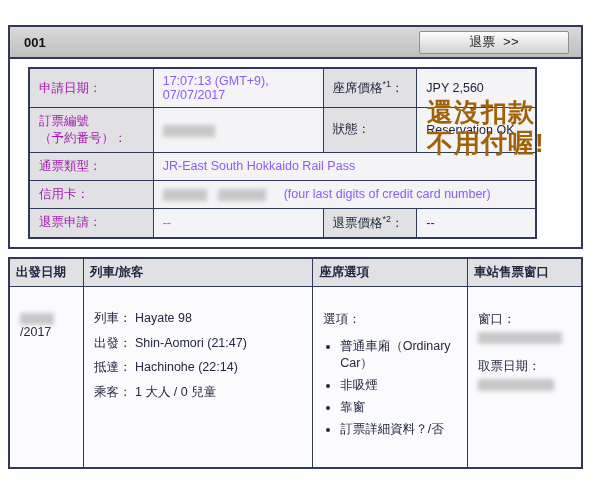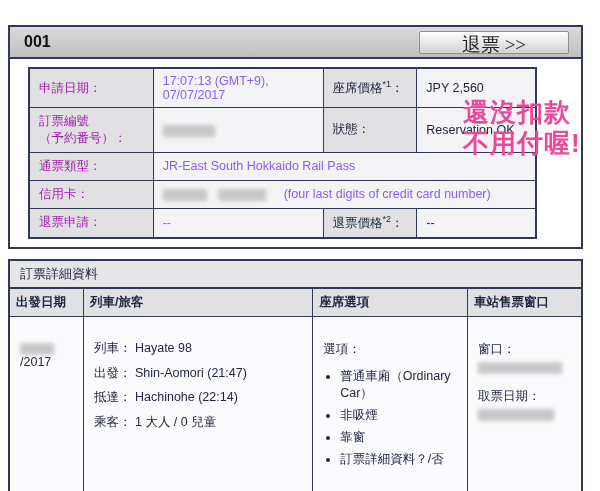--- a/index.html
+++ b/index.html
@@ -17,29 +17,29 @@
     background: #ffffff;
   }
   .section + .section, .detail-block { margin-top: 10px; }
   .section-header {
     height: 32px;
     background: linear-gradient(#dadada, #bfbfbf);
     border-bottom: 2px solid #303a56;
     display: flex; align-items: center;
     padding: 0 12px 0 14px;
   }
-  .section-id { font-weight: bold; font-size: 16px; color: #111111; }
+  .section-id { font-weight: bold; font-size: 13px; color: #111111; }
   .refund-btn {
     margin-left: auto;
     width: 150px; height: 23px;
     background: linear-gradient(#fefefe, #d2d2d2);
     border: 1px solid #8f8f8f;
     border-radius: 2px;
-    font-family: Liberation Serif, serif;
-    font-size: 19px; color: #222222;
+    font-family: Liberation Mono, monospace;
+    font-size: 13px; color: #222222;
     cursor: pointer;
   }
   .section-body { padding: 8px 44px 8px 18px; background: #ffffff; }
 
   
   table.info-table {
     width: 100%; border-collapse: collapse;
     border: 2px solid #303a56;
     font-size: 12.5px;
   }
@@ -156,21 +156,20 @@
           <td class="val">--</td>
           <td class="lbl2"><span>退票價格</span><sup>*2</sup><span>：</span></td>
           <td class="val2">--</td>
         </tr>
       </tbody>
         </table>
     </div>
   </div>
 
   <div class="detail-block">
-    <div class="detail-bar">訂票詳細資料</div>
     <table class="detail-table">
       <tbody>
           <tr>
         <th class="col-date">出發日期</th>
         <th class="col-train">列車/旅客</th>
         <th class="col-seat">座席選項</th>
         <th class="col-window">車站售票窗口</th>
       </tr>
       <tr>
         <td>
@@ -209,16 +208,16 @@
   <div class="section" style="margin-top:24px">
     <div class="section-header">
       
       
     </div>
 
   </div>
 
 </div>
 
-<div class="red-note" style="color: #ec4899; margin-left: 36px;">
+<div class="red-note" style="color: #a16207;">
   <div>還沒扣款</div>
   <div>不用付喔!</div>
 </div>
 
 </body></html>

